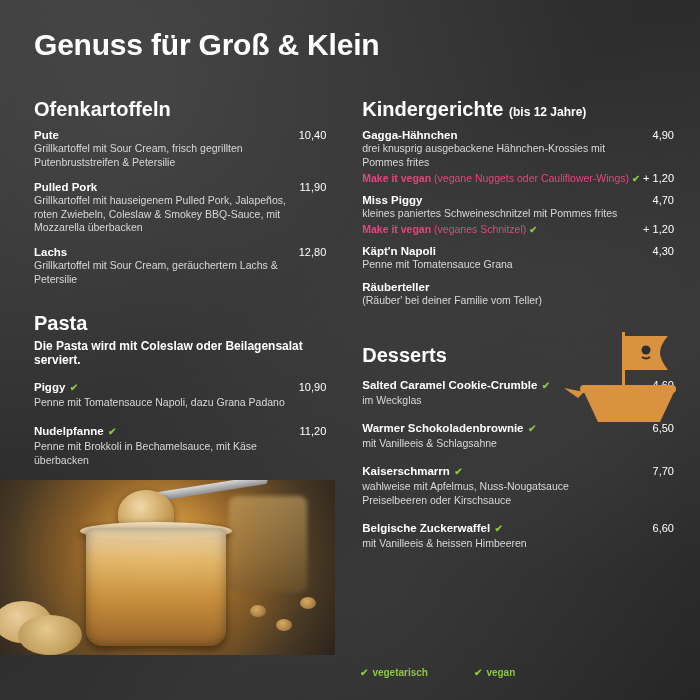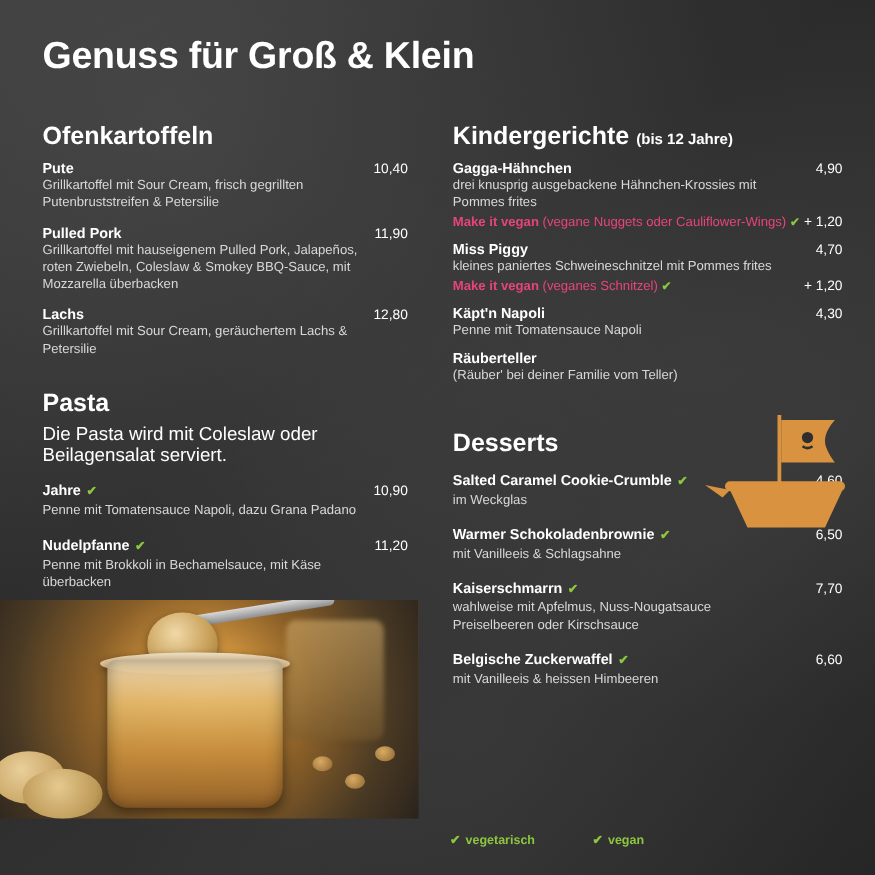--- a/index.html
+++ b/index.html
@@ -37,21 +37,21 @@
     font-weight: bold;
     color: #ffffff;
     margin-bottom: 8px;
   }
   .section-head .sub {
     font-size: 12px;
     font-weight: bold;
     color: #ffffff;
   }
   .sec-pasta-note {
-    font-size: 15px; font-weight: normal; color: #ffffff;
+    font-size: 12px; font-weight: bold; color: #ffffff;
     margin-bottom: 10px; margin-top: -4px;
   }
 
   .item { margin-bottom: 11px; }
   .item-row {
     display: flex; align-items: baseline; justify-content: space-between;
   }
   .item-name {
     font-size: 11.5px; font-weight: bold; color: #ffffff;
   }
@@ -190,21 +190,21 @@
 
       <div class="sec-gap"></div>
 
       <div>
         <div class="section-head">Pasta</div>
         <div class="sec-pasta-note">Die Pasta wird mit Coleslaw oder Beilagensalat serviert.</div>
 
         <div class="item">
           <div class="item-row">
             <span>
-              <span class="item-name">Jahre</span>
+              <span class="item-name">Piggy</span>
               <span class="veg">✔</span>
             </span>
             <span class="item-price">10,90</span>
           </div>
           <div class="item-desc">Penne mit Tomatensauce Napoli, dazu Grana Padano</div>
         </div>
 
         <div class="item">
           <div class="item-row">
             <span>
@@ -256,21 +256,21 @@
             </span>
             <span class="mkvegan-price">+ 1,20</span>
           </div>
         </div>
 
         <div class="right-item">
           <div class="item-row">
             <span class="item-name">Käpt'n Napoli</span>
             <span class="item-price">4,30</span>
           </div>
-          <div class="item-desc">Penne mit Tomatensauce Napoli</div>
+          <div class="item-desc">Penne mit Tomatensauce Grana</div>
         </div>
 
         <div class="right-item">
           <div class="item-row">
             <span class="item-name">Räuberteller</span>
             <span class="item-price"></span>
           </div>
           <div class="item-desc">(Räuber' bei deiner Familie vom Teller)</div>
         </div>
       </div>

